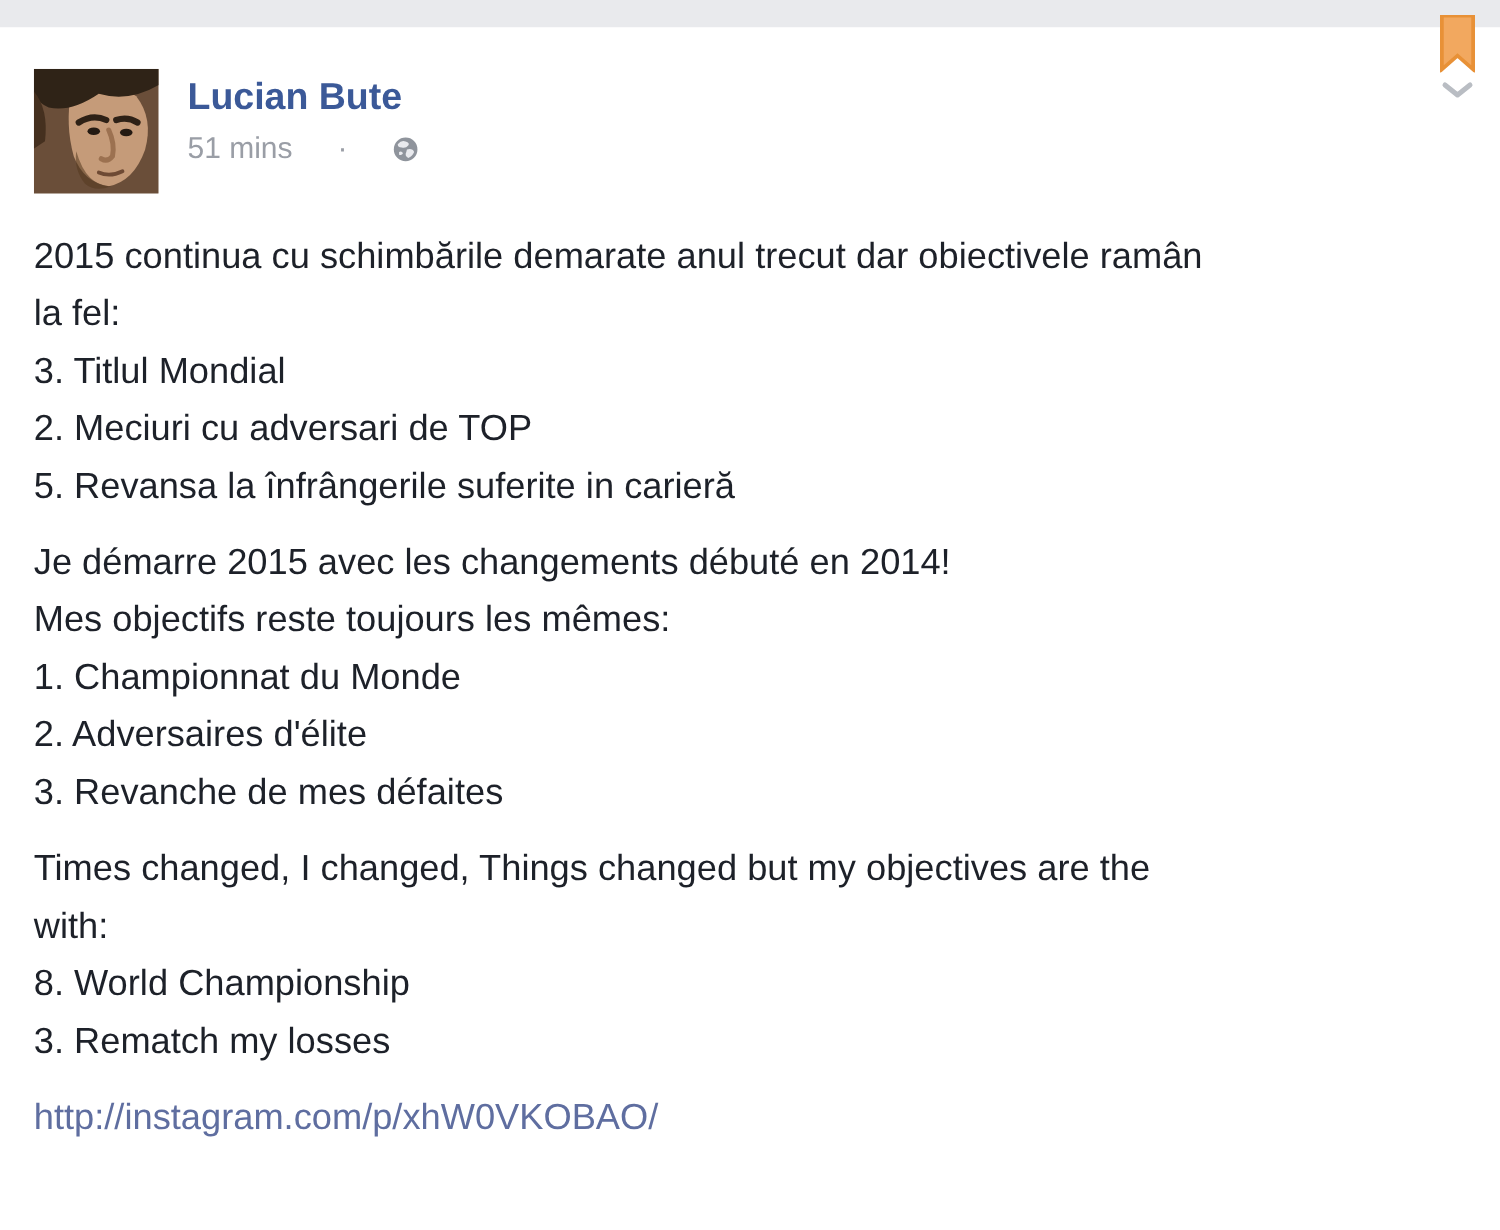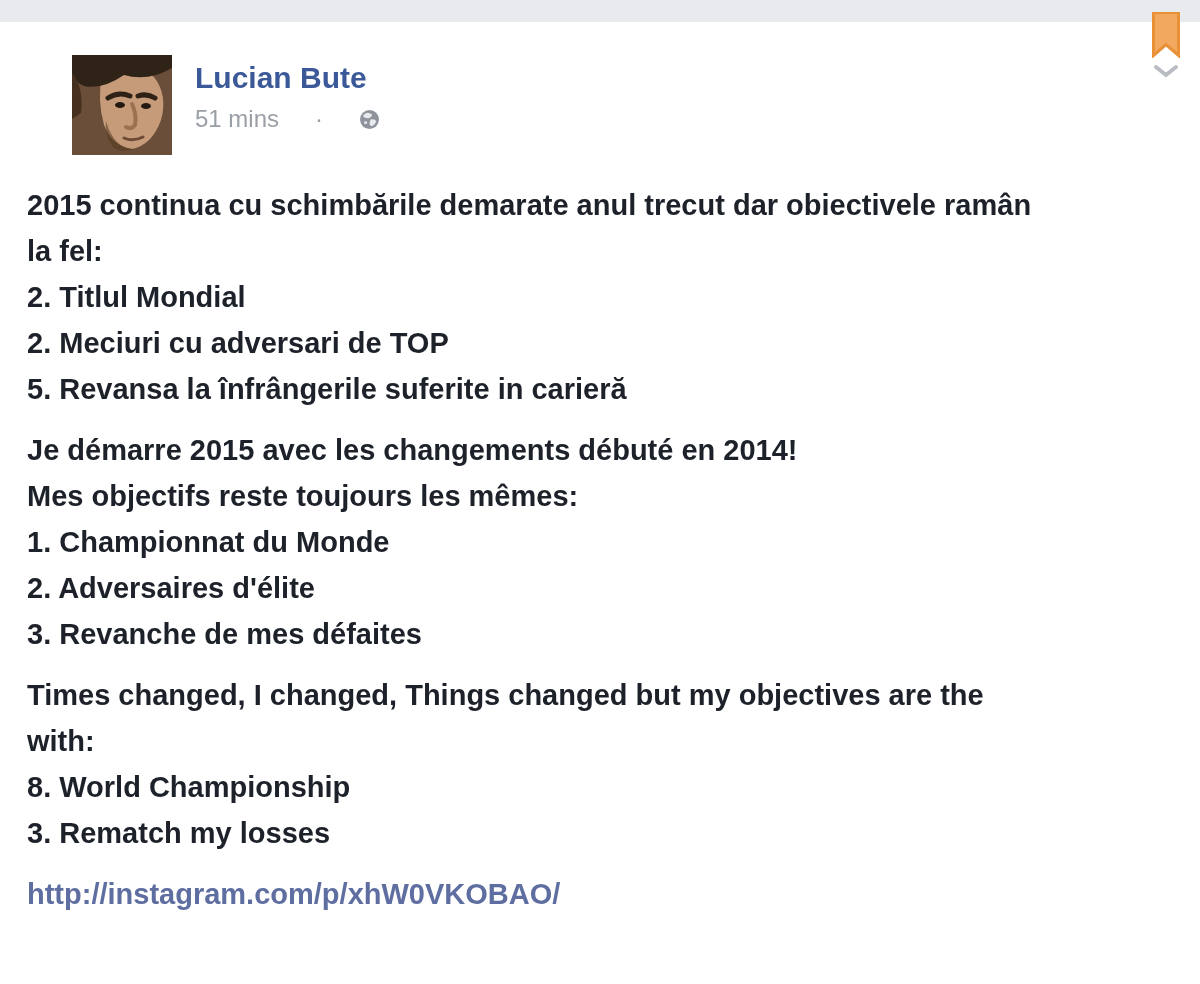--- a/index.html
+++ b/index.html
@@ -28,21 +28,20 @@
   .corner-decor .chevron { display: block; margin: 2px auto 0; cursor: pointer; }
   .card {
     position: relative;
     background: #ffffff;
     padding: 33px 30px 30px 27px;
   }
   .post-header {
     display: flex;
     align-items: flex-start;
     margin-bottom: 27px;
-    margin-left: 45px;
   }
   .avatar {
     width: 100px;
     height: 100px;
     flex: 0 0 100px;
     overflow: hidden;
     cursor: pointer;
   }
   .avatar svg { display: block; }
   .head-meta { margin-left: 23px; padding-top: 5px; }
@@ -68,21 +67,20 @@
   .sub-meta .dot { margin: 0 9px; }
   .globe { display: inline-flex; align-items: center; }
   .post-body {
     font-size: 29px;
     color: #1d2129;
   }
   .post-body p { margin: 0 0 15px 0; }
   .post-body .ln {
     line-height: 46px;
     white-space: nowrap;
-    font-weight: bold;
   }
   .post-link {
     color: #5f6ea0;
     text-decoration: none;
     cursor: pointer;
     text-align: center;
   }
 </style>
 </head>
 <body>
@@ -135,21 +133,21 @@
         </span>
       </div>
     </div>
   </div>
 
   <div class="post-body">
     <p>
       </p>
       <div class="ln">2015 continua cu schimbările demarate anul trecut dar obiectivele ramân</div>
       <div class="ln">la fel:</div>
-      <div class="ln">2. Titlul Mondial</div>
+      <div class="ln">3. Titlul Mondial</div>
       <div class="ln">2. Meciuri cu adversari de TOP</div>
       <div class="ln">5. Revansa la înfrângerile suferite in carieră</div>
     <p></p>
     <p>
       </p>
       <div class="ln">Je démarre 2015 avec les changements débuté en 2014!</div>
       <div class="ln">Mes objectifs reste toujours les mêmes:</div>
       <div class="ln">1. Championnat du Monde</div>
       <div class="ln">2. Adversaires d'élite</div>
       <div class="ln">3. Revanche de mes défaites</div>

